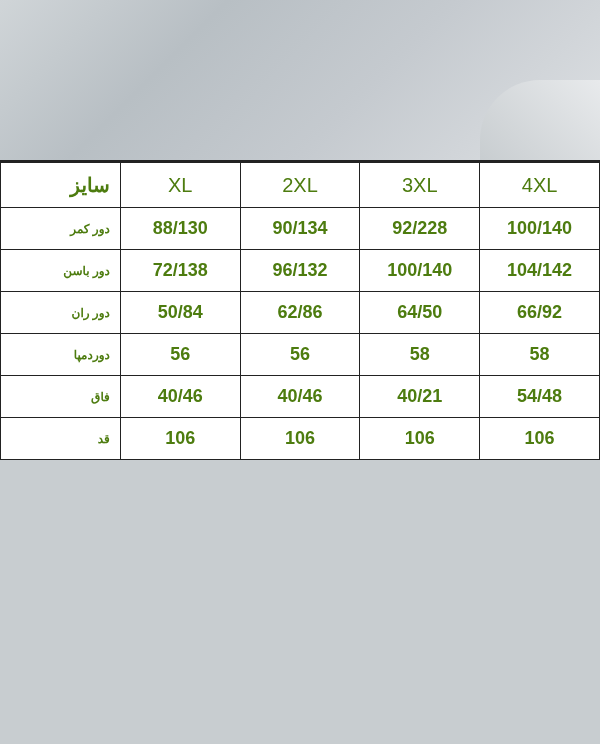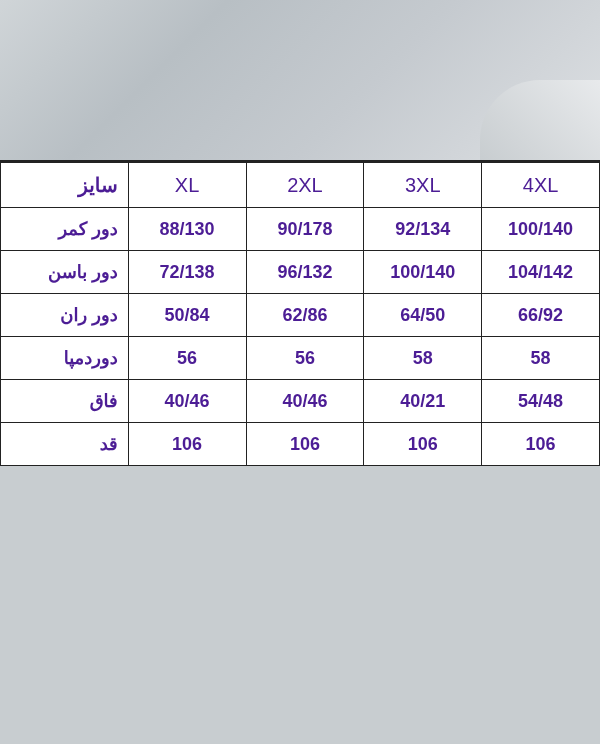--- a/index.html
+++ b/index.html
@@ -50,34 +50,34 @@
       border-collapse: collapse;
       direction: rtl;
     }
 
     table th, table td {
       border: 1.5px solid #222;
       text-align: center;
       padding: 10px 6px;
       font-size: 18px;
       font-weight: bold;
-      color: #4c1d95;
+      color: #4d7c0f;
       background: #ffffff;
       min-width: 80px;
     }
 
     table th {
       font-size: 20px;
       font-weight: normal;
     }
 
     .col-label {
       text-align: right;
       padding-right: 10px;
-      font-size: 18px;
+      font-size: 12px;
       font-weight: bold;
       direction: rtl;
     }
 
     .header-row th {
       font-size: 20px;
     }
   </style>
 </head>
 <body>
@@ -91,22 +91,22 @@
         <th>4XL</th>
         <th>3XL</th>
         <th>2XL</th>
         <th>XL</th>
         <th class="col-label">سایز</th>
       </tr>
     </thead>
     <tbody>
       <tr>
         <td>100/140</td>
-        <td>92/134</td>
-        <td>90/178</td>
+        <td>92/228</td>
+        <td>90/134</td>
         <td>88/130</td>
         <td class="col-label">دور کمر</td>
       </tr>
       <tr>
         <td>104/142</td>
         <td>100/140</td>
         <td>96/132</td>
         <td>72/138</td>
         <td class="col-label">دور باسن</td>
       </tr>

